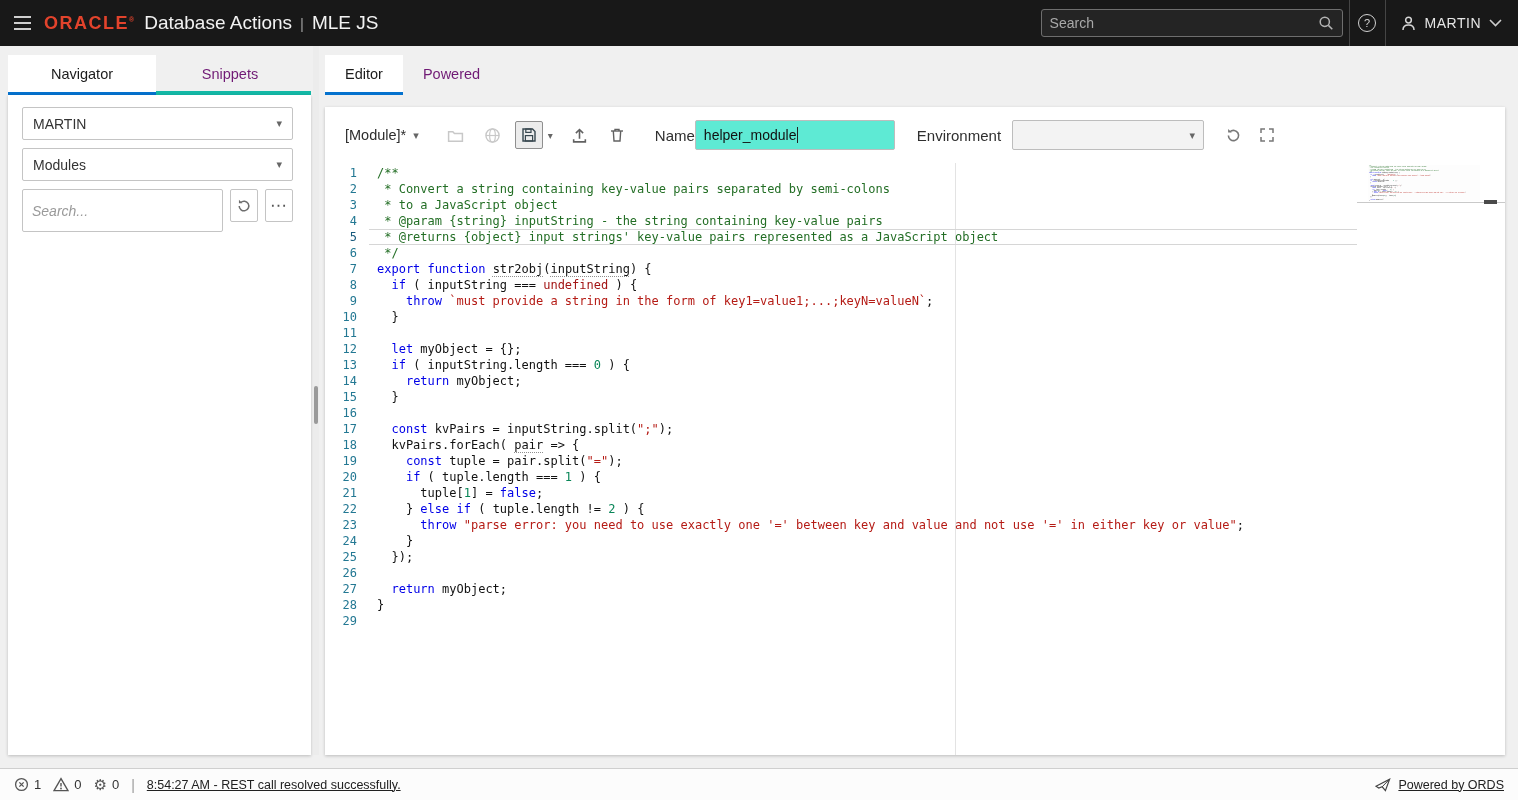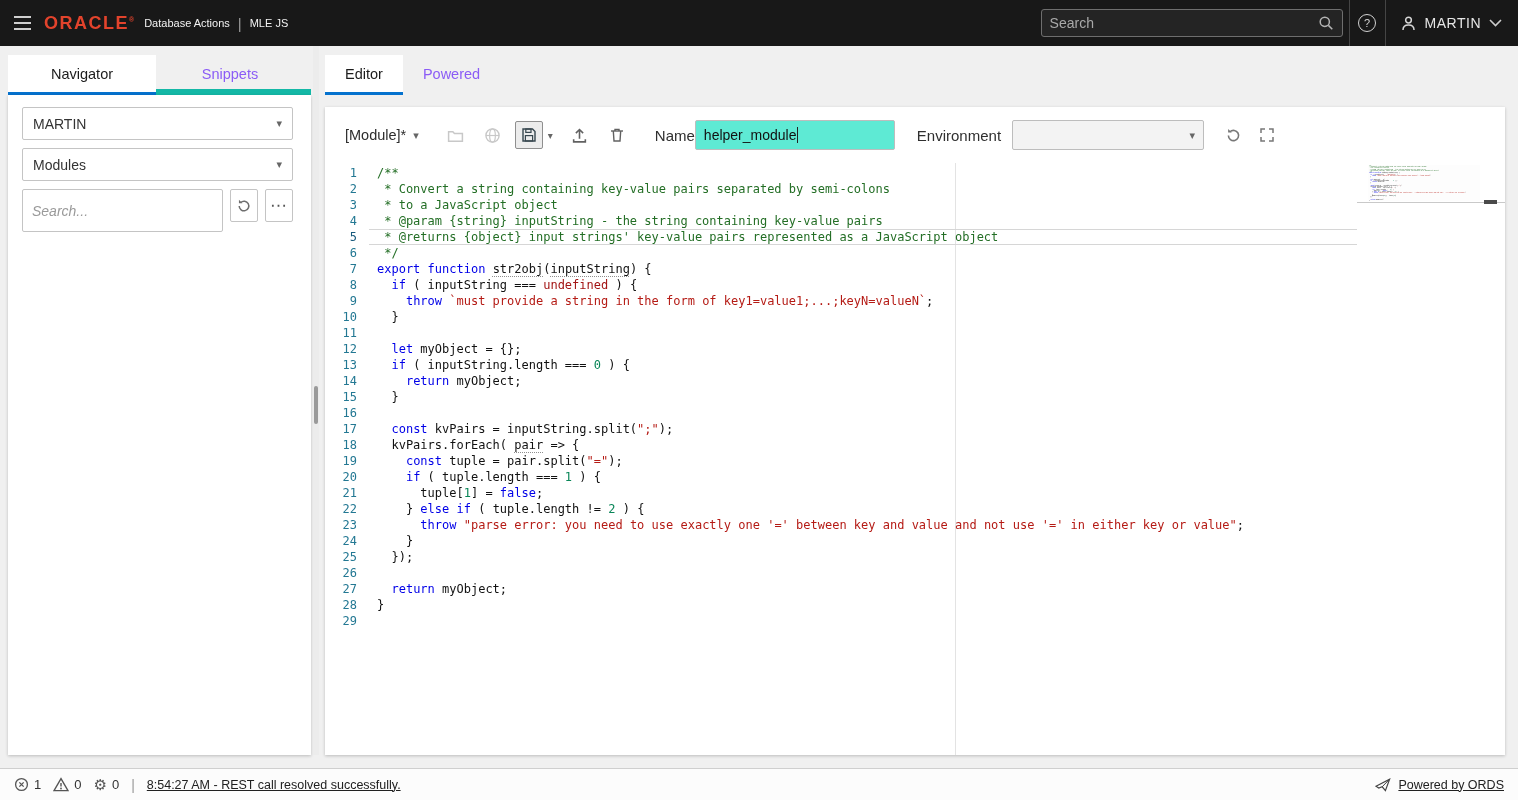--- a/index.html
+++ b/index.html
@@ -15,21 +15,21 @@
 
   
   .topbar {
     position:absolute; top:0; left:0; width:100%; height:46px;
     background:#181818; display:flex; align-items:center; color:#eee;
   }
   .hamburger { width:44px; display:flex; flex-direction:column; gap:4px; align-items:center; cursor:pointer; }
   .hamburger span { display:block; width:17px; height:2px; background:#cfcfcf; }
   .brand { font-weight:bold; font-size:18px; letter-spacing:1.5px; color:#e2432c; margin-right:10px; }
   .brand sup { font-size:7px; letter-spacing:0; }
-  .app-title { font-size:11px; color:#f2f2f2; }
+  .app-title { font-size:19px; color:#f2f2f2; }
   .title-sep { color:#9a9a9a; margin:0 8px; font-size:15px; }
   .top-search {
     margin-left:auto; width:302px; height:28px; border:1px solid #6e6e6e; border-radius:3px;
     background:#242424; display:flex; align-items:center; padding:0 8px; margin-right:6px;
   }
   .top-search input {
     flex:1; background:transparent; border:none; outline:none; color:#c4b5fd; font-size:14px;
     font-family:"Liberation Sans", sans-serif;
   }
   .top-search input::placeholder { color:#a9a9a9; }
@@ -39,23 +39,23 @@
     width:18px; height:18px; border-radius:50%; border:1.5px solid #d2d2d2; color:#d2d2d2;
     font-size:11px; display:flex; align-items:center; justify-content:center; cursor:pointer;
   }
   .user-section { padding:0 16px 0 14px; gap:8px; cursor:pointer; }
   .user-name { font-size:14px; letter-spacing:0.5px; color:#e6e6e6; }
 
   
   .side-panel { position:absolute; left:8px; top:55px; width:303px; bottom:45px; display:flex; flex-direction:column; }
   .main-panel { position:absolute; left:325px; right:13px; top:55px; bottom:45px; display:flex; flex-direction:column;gap:12px; }
   .tabs-row { display:flex; height:40px; flex:0 0 40px; }
-  .side-tabs { border-bottom:6px solid #14b8a6; }
+  .side-tabs { border-bottom:4px solid #14b8a6; }
   .tab {
-    height:40px; line-height:38px; text-align:center; font-size:14.5px; color:#8b5cf6; cursor:pointer;
+    height:40px; line-height:38px; text-align:center; font-size:14.5px; color:#701a75; cursor:pointer;
   }
   .side-tabs .tab { width:148px; }
   .main-tabs .tab { padding:0 20px; }
   .tab.active { background:#fff; color:#1c1c1c; box-shadow: inset 0 -3px 0 #0572ce; }
   .panel-body {
     flex:1; background:#fff; box-shadow:0 1px 3px rgba(0,0,0,0.22);
     display:flex; flex-direction:column; overflow:hidden;
   }
 
   

